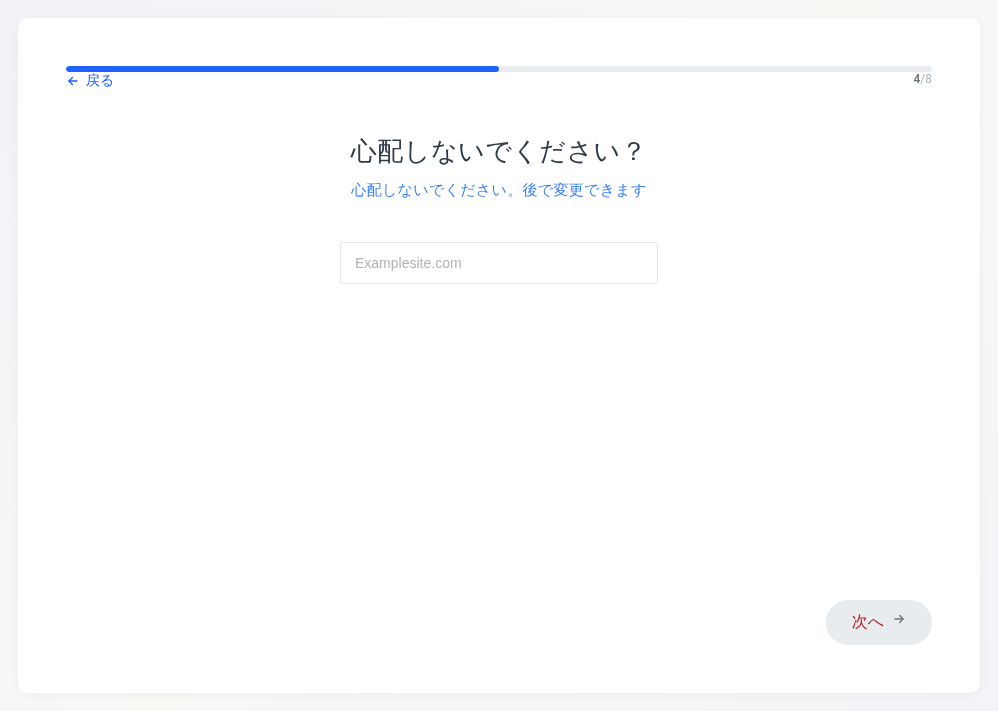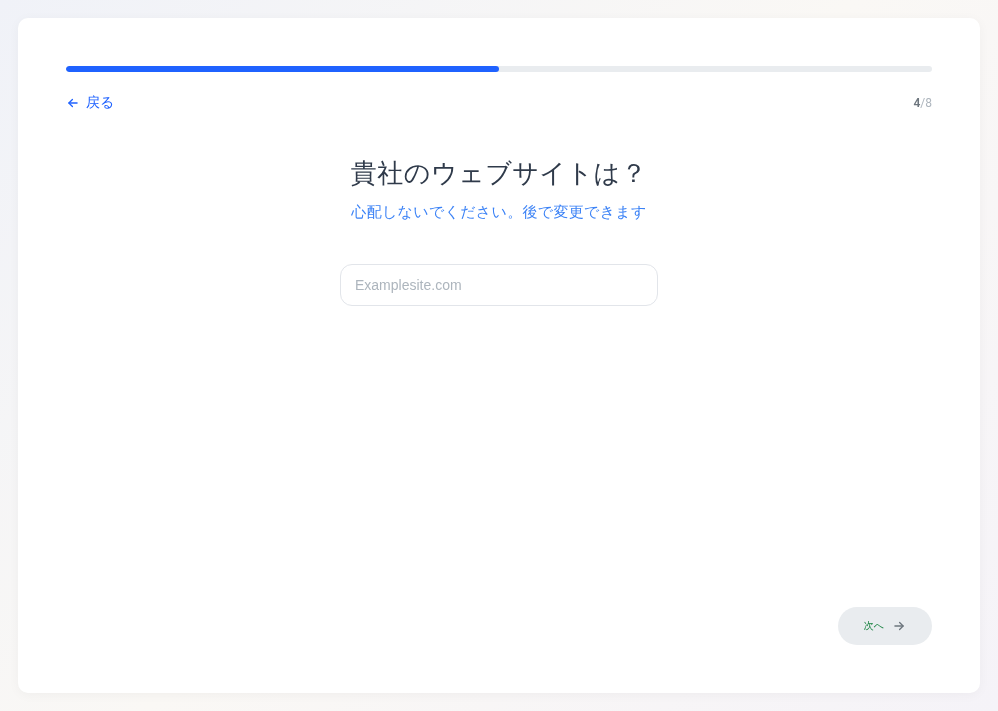--- a/index.html
+++ b/index.html
@@ -37,22 +37,21 @@
     }
     .progress-fill {
       height: 100%;
       background: #1f62ff;
       border-radius: 3px;
       width: 50%;
     }
     .topbar {
       display: flex;
       justify-content: space-between;
-      align-items: center;
-      margin-top: 22px;
+      align-items: flex-start;
     }
     .back-link {
       display: inline-flex;
       align-items: center;
       gap: 6px;
       color: #1f62ff;
       font-size: 14px;
       font-weight: 500;
       cursor: pointer;
       text-decoration: none;
@@ -89,44 +88,43 @@
     }
     .input-wrapper {
       margin-top: 42px;
       display: flex;
       justify-content: center;
     }
     .website-input {
       width: 318px;
       height: 42px;
       border: 1px solid #e2e5ea;
-      border-radius: 12px;
+      border-radius: 3px;
       padding: 0 14px;
       font-size: 14px;
       color: #2f3a4a;
       outline: none;
     }
     .website-input::placeholder {
       color: #adb5bd;
     }
     .footer {
       margin-top: auto;
       display: flex;
       justify-content: flex-end;
     }
     .next-button {
       display: inline-flex;
-      align-items: center;
       gap: 8px;
       background: #e9ecef;
-      color: #15803d;
+      color: #b91c1c;
       border: none;
       border-radius: 22px;
       padding: 12px 26px;
-      font-size: 10px;
+      font-size: 16px;
       font-weight: 500;
       cursor: pointer;
     }
     .next-arrow {
       display: inline-flex;
     }
   </style>
 </head>
 <body>
 
@@ -144,21 +142,21 @@
         </svg>
       </span>
       <span>戻る</span>
     </a>
     <div class="step-counter">
       <span class="step-current">4</span><span class="step-sep">/</span><span class="step-total">8</span>
     </div>
   </div>
 
   <div class="content">
-    <h1 class="title">貴社のウェブサイトは？</h1>
+    <h1 class="title">心配しないでください？</h1>
     <p class="subtitle">心配しないでください。後で変更できます</p>
     <div class="input-wrapper">
       <input type="text" class="website-input" placeholder="Examplesite.com" style="">
     </div>
   </div>
 
   <div class="footer">
     <button class="next-button">
       <span>次へ</span>
       <span class="next-arrow">

